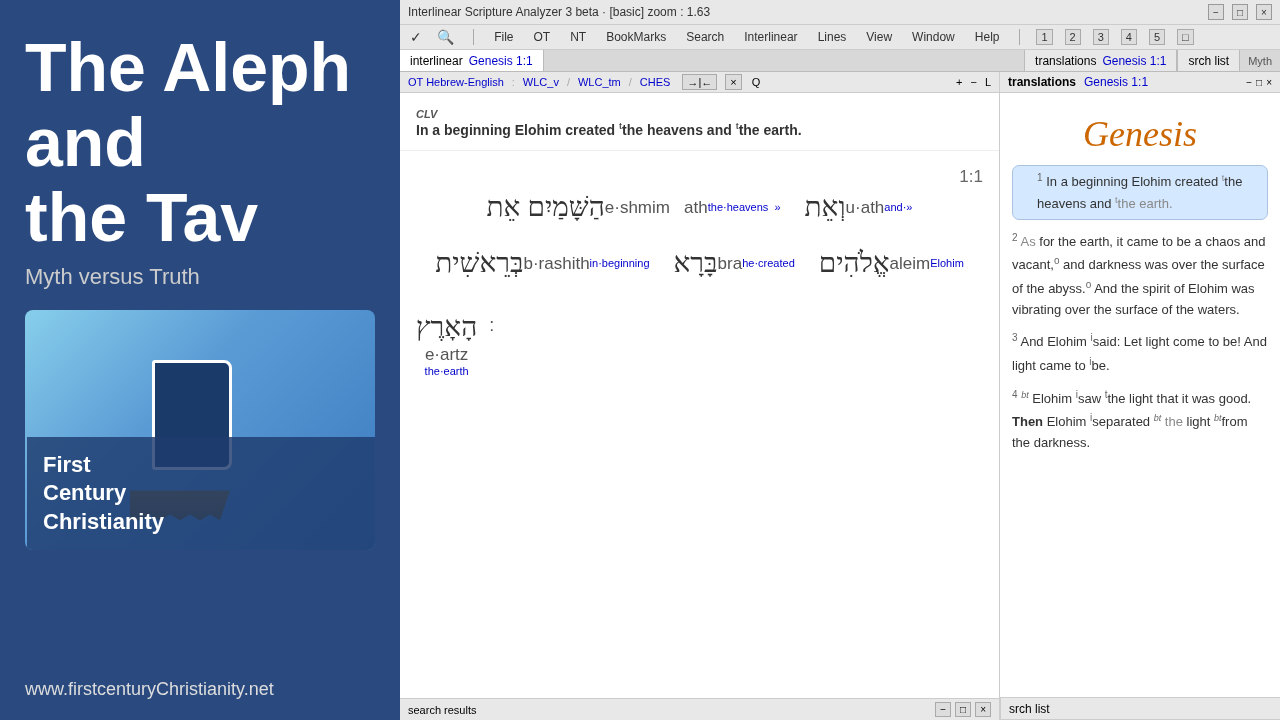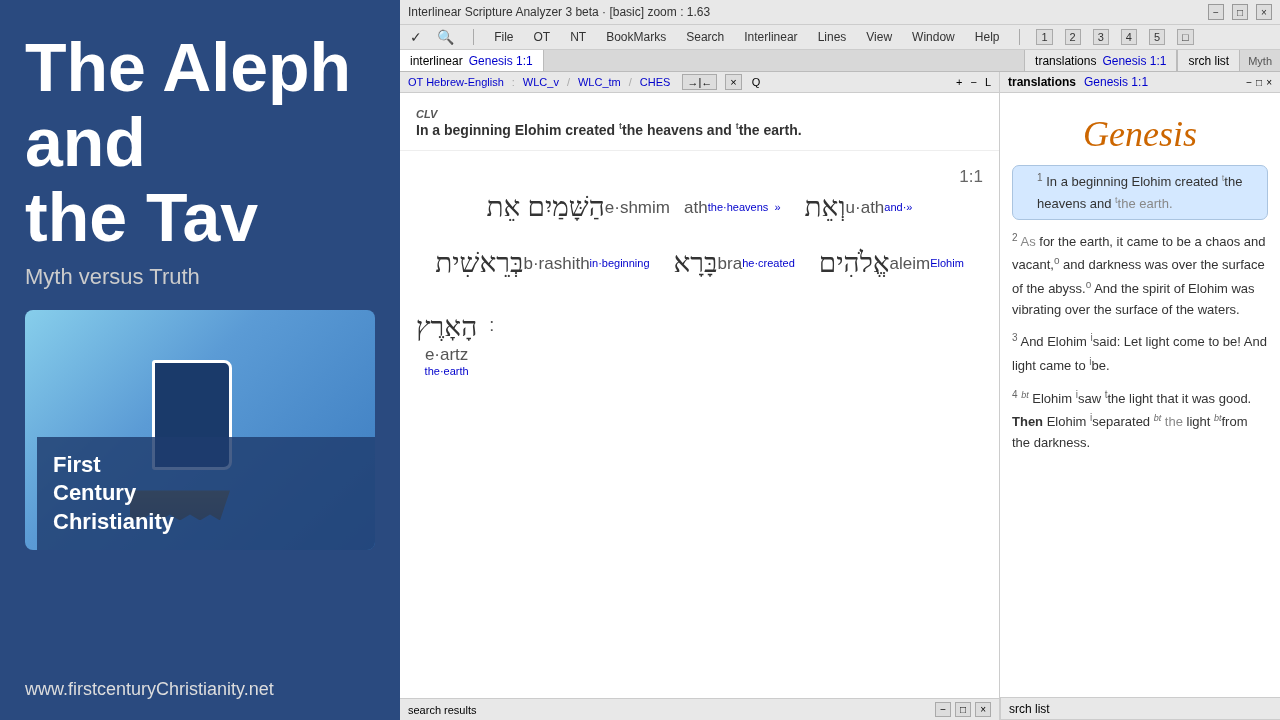--- a/index.html
+++ b/index.html
@@ -36,21 +36,21 @@
       margin-bottom: 20px;
     }
     #thumbnail-bg {
       width: 100%;
       height: 100%;
       background: linear-gradient(135deg, #87CEEB 0%, #5b9bd5 40%, #3a7abf 100%);
       position: relative;
     }
     #thumbnail-overlay {
       position: absolute;
-      bottom: 0; left: 12px; right: 0;
+      bottom: 0; left: 2px; right: 0;
       background: rgba(30,60,110,0.82);
       padding: 14px 16px;
     }
     #thumbnail-label {
       font-size: 22px;
       font-weight: bold;
       color: white;
       line-height: 1.3;
     }
     

